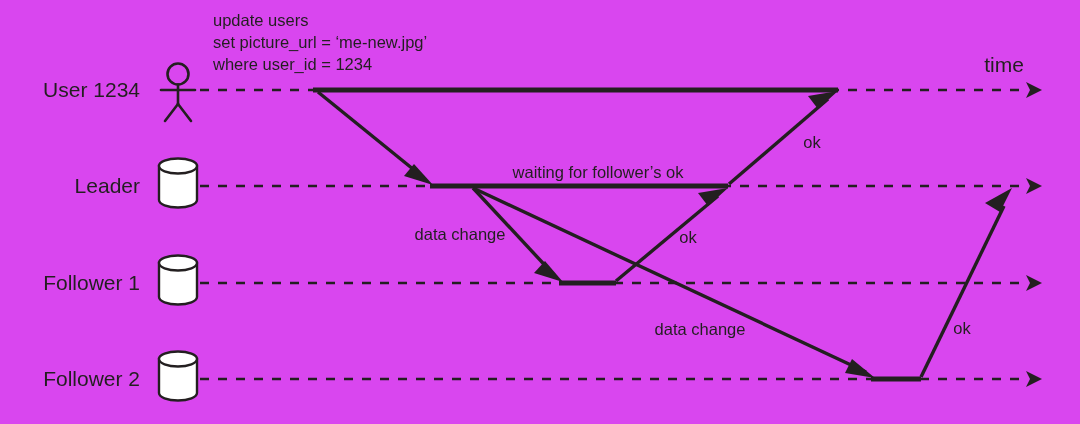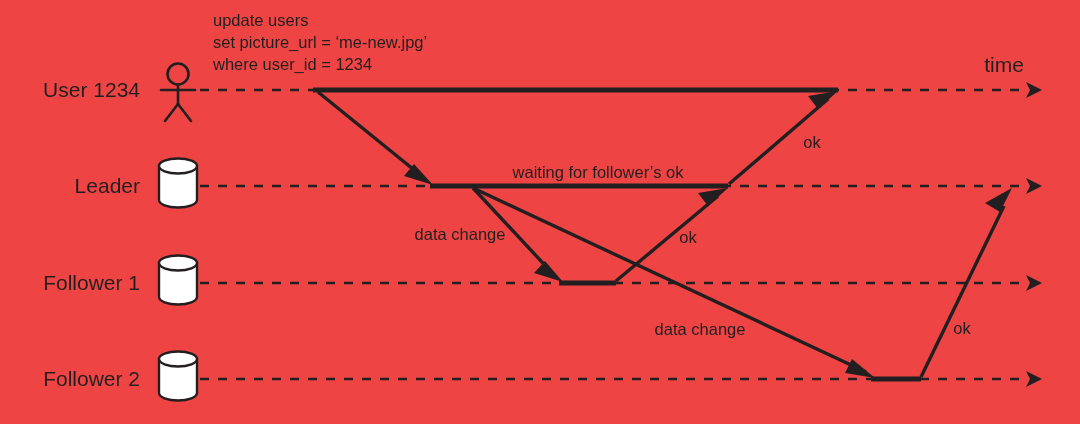--- a/index.html
+++ b/index.html
@@ -4,21 +4,21 @@
 <style>
   html, body {
     margin: 0;
     padding: 0;
     background: #ffffff;
   }
   #diagram-root {
     position: relative;
     width: 1080px;
     height: 424px;
-    background: #ef4444;
+    background: #d946ef;
     font-family: "Liberation Sans", sans-serif;
     overflow: hidden;
   }
   svg#sequence-canvas {
     position: absolute;
     left: 0;
     top: 0;
     width: 1080px;
     height: 424px;
     display: block;

